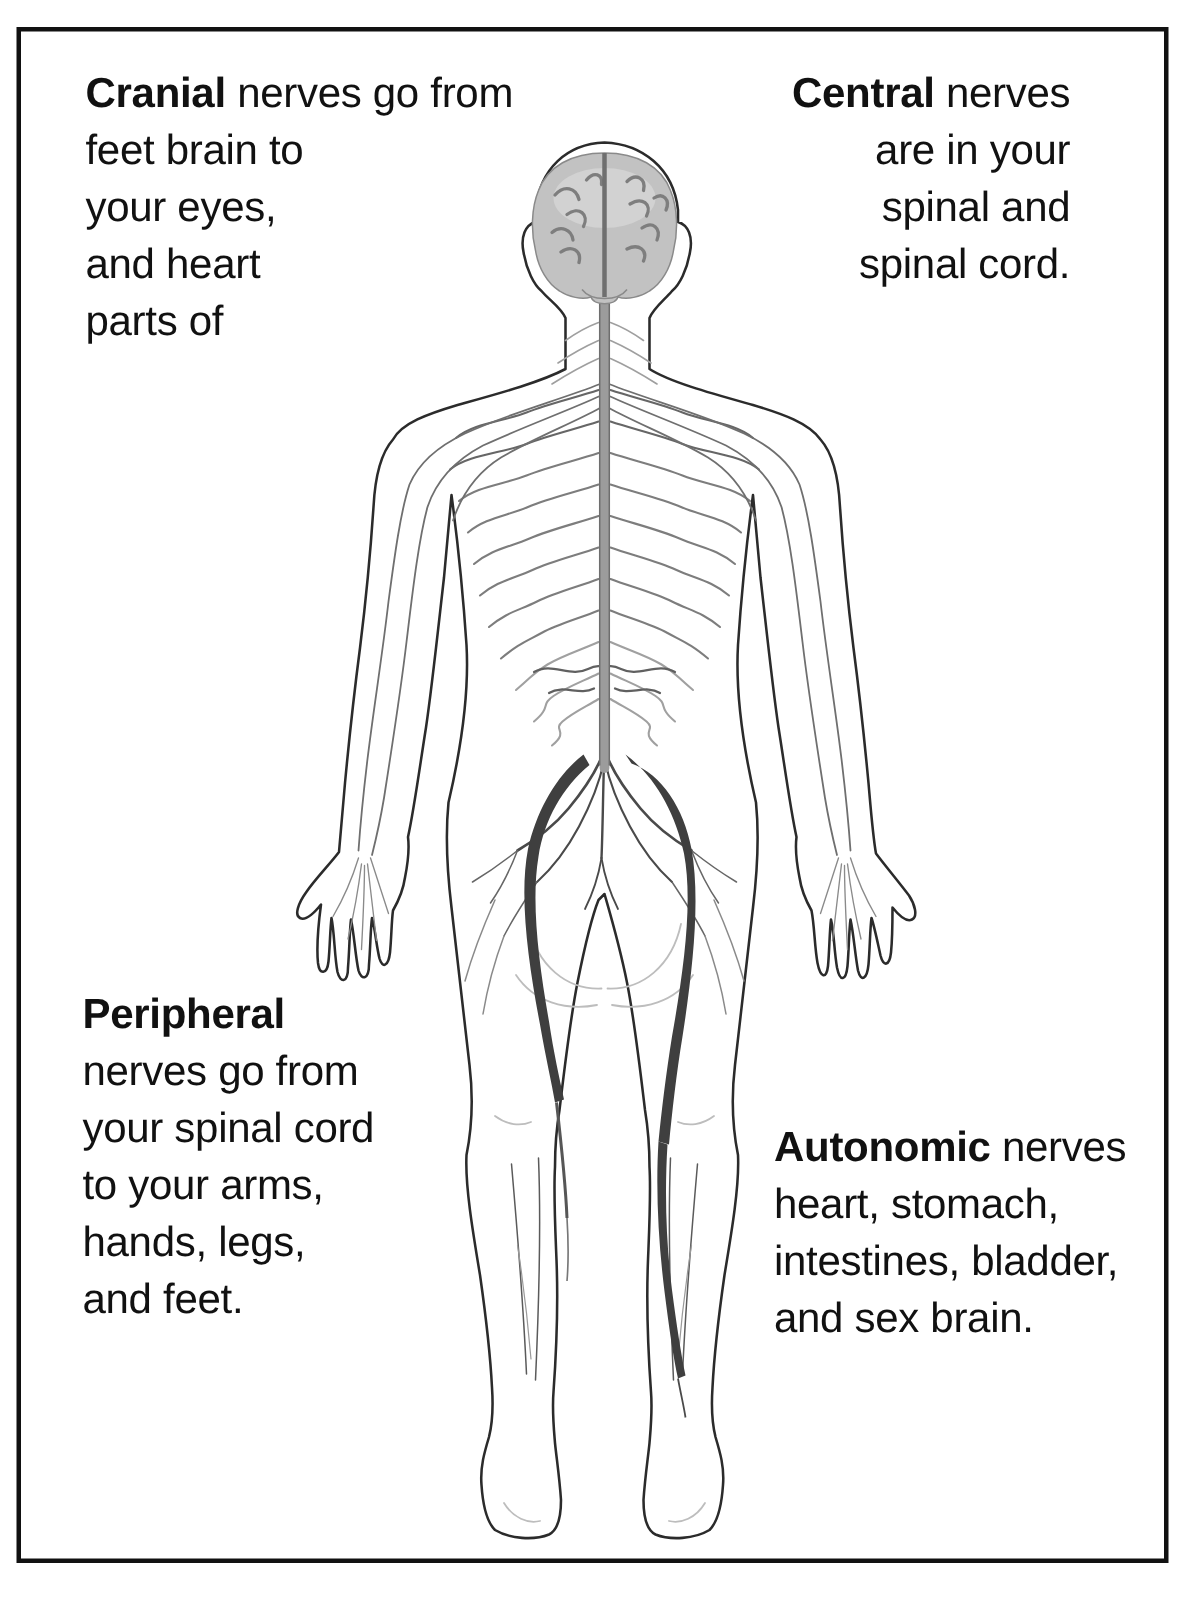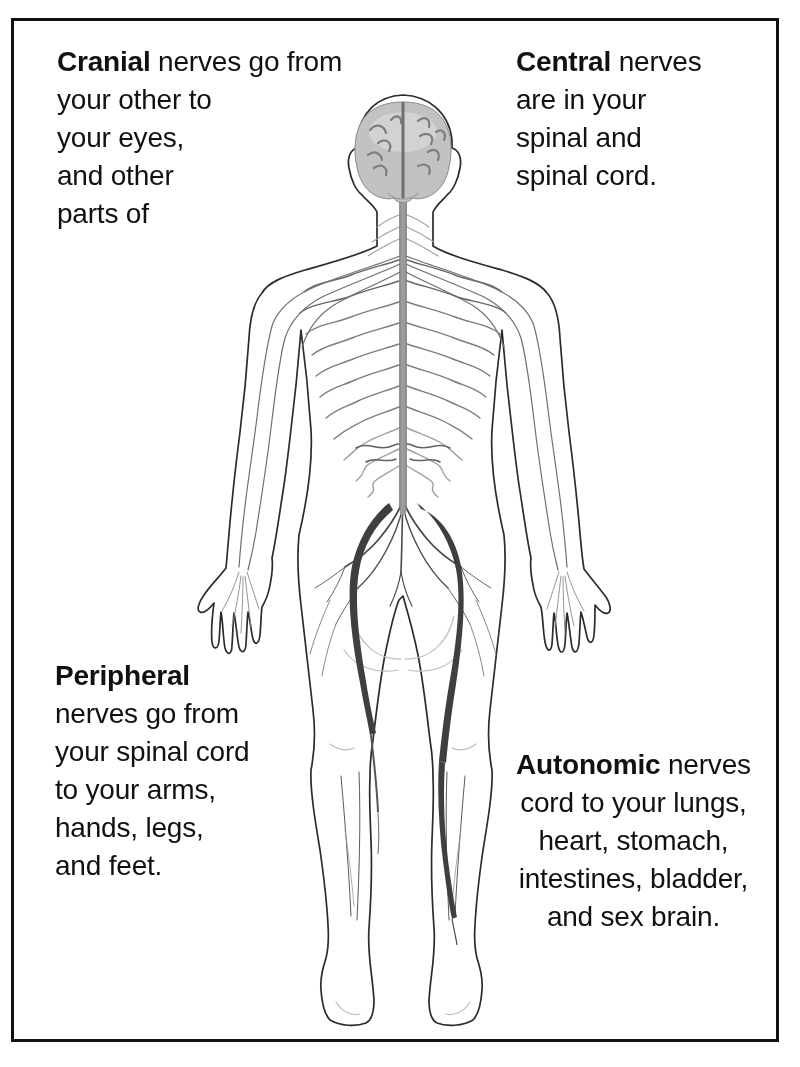--- a/index.html
+++ b/index.html
@@ -5,23 +5,23 @@
   html,body{margin:0;padding:0;background:#fff;}
   .page{position:relative;width:800px;height:1067px;background:#ffffff;overflow:hidden;
         font-family:"Liberation Sans","DejaVu Sans",sans-serif;}
   .frame{position:absolute;left:11px;top:18px;width:768px;height:1024px;
          border:3.5px solid #111111;box-sizing:border-box;background:#ffffff;}
   .figure-svg{position:absolute;left:0;top:0;width:800px;height:1067px;}
   .label{position:absolute;font-size:28px;line-height:38px;color:#111111;
          letter-spacing:-0.2px;white-space:nowrap;}
   .label b{font-weight:700;}
   .lbl-cranial{left:57px;top:43px;}
-  .lbl-central{left:516px;top:43px;}
+  .lbl-central{left:528px;top:43px;text-align:right;}
   .lbl-peripheral{left:55px;top:657px;}
-  .lbl-autonomic{left:516px;top:746px;text-align:center;}
+  .lbl-autonomic{left:516px;top:746px;}
 </style>
 </head>
 <body>
 
 <div class="page">
   <div class="frame"></div>
 
   <svg class="figure-svg" viewBox="0 0 800 1067">
 
     <g fill="none" stroke-width="1.7" stroke-linejoin="round" stroke-linecap="round" stroke="#2b2b2b">
@@ -204,23 +204,23 @@
         <path d="M418,166 C426,162 432,167 429,174"></path>
         <path d="M436,132 C442,128 447,133 444,140"></path>
       </g>
       <path stroke="#6f6f6f" stroke-width="3" fill="none" d="M403,102 L403,198"></path>
       <path stroke="#8a8a8a" stroke-width="1" fill="none" d="M388,193 C394,201 412,201 418,193"></path>
     </g>
   </svg>
 
   <div class="label lbl-cranial">
     <div><b>Cranial</b><span> nerves go from</span></div>
-    <div>your other to</div>
+    <div>feet brain to</div>
     <div>your eyes,</div>
-    <div>and other</div>
+    <div>and heart</div>
     <div>parts of</div>
   </div>
 
   <div class="label lbl-central">
     <div><b>Central</b><span> nerves</span></div>
     <div>are in your</div>
     <div>spinal and</div>
     <div>spinal cord.</div>
   </div>
 
@@ -228,18 +228,17 @@
     <div><b>Peripheral</b><span></span></div>
     <div>nerves go from</div>
     <div>your spinal cord</div>
     <div>to your arms,</div>
     <div>hands, legs,</div>
     <div>and feet.</div>
   </div>
 
   <div class="label lbl-autonomic">
     <div><b>Autonomic</b><span> nerves</span></div>
-    <div>cord to your lungs,</div>
     <div>heart, stomach,</div>
     <div>intestines, bladder,</div>
     <div>and sex brain.</div>
   </div>
 </div>
 
 </body></html>

